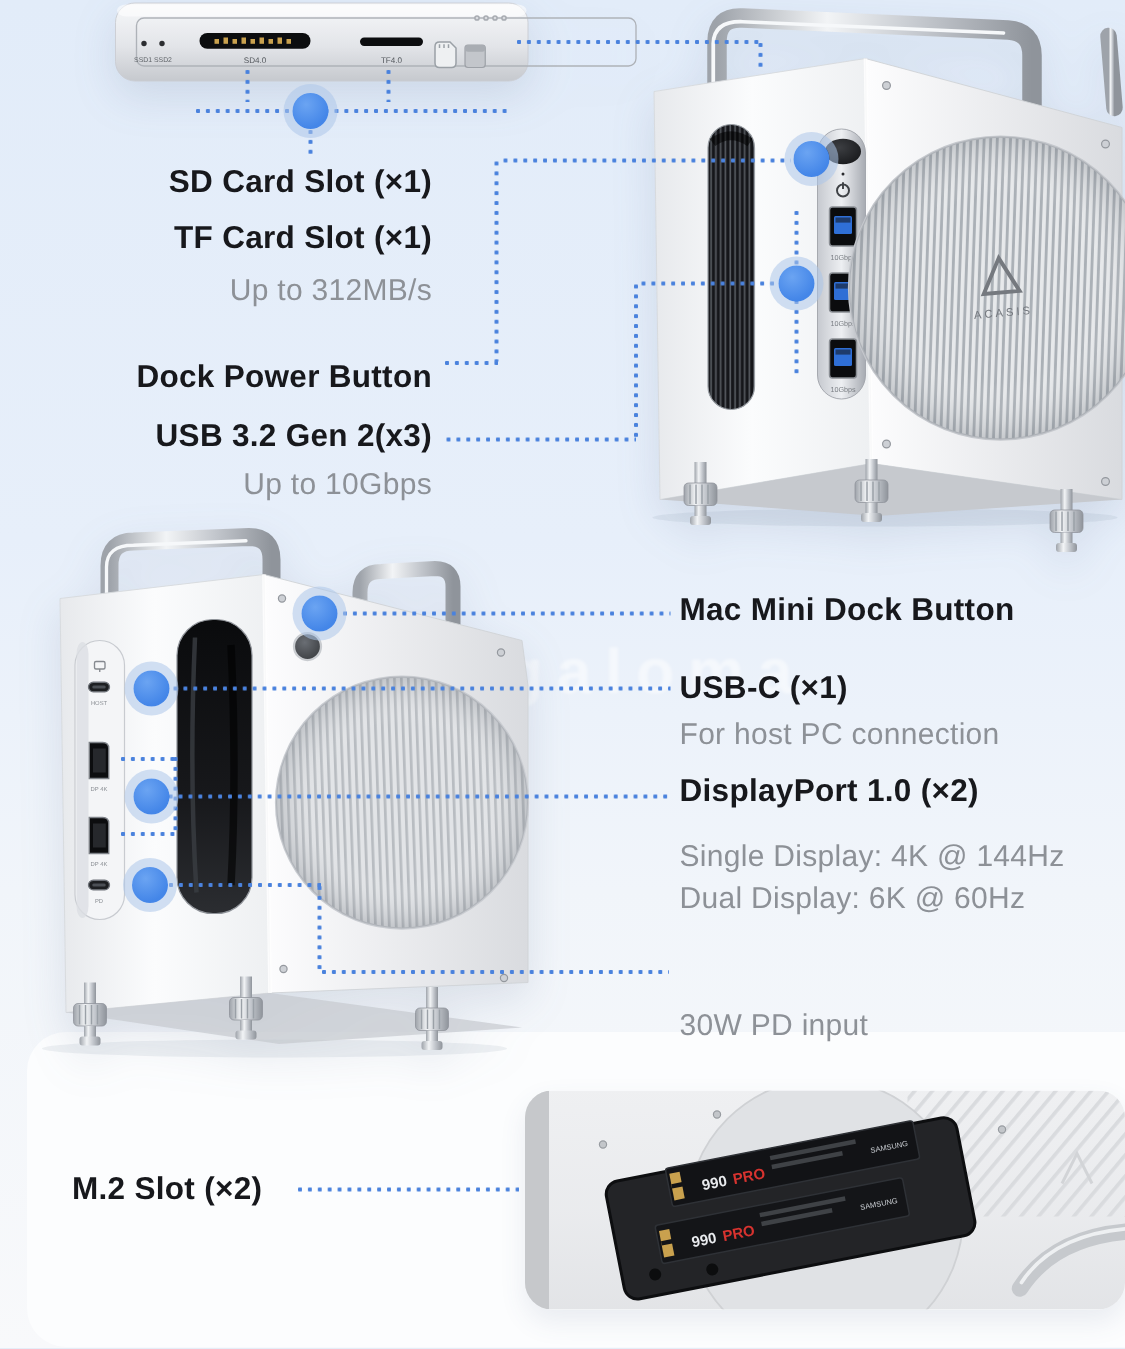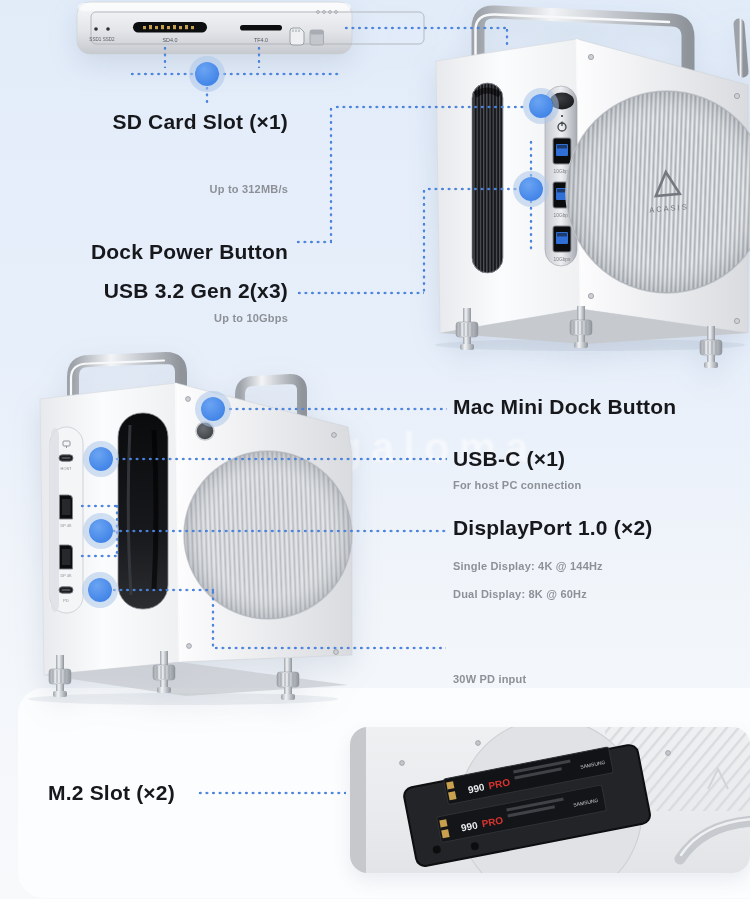--- a/index.html
+++ b/index.html
@@ -10,21 +10,21 @@
   .dot-h{position:absolute;height:4px;
          background-image:radial-gradient(circle at 2px 2px,#4a82dd 1.35px,rgba(0,0,0,0) 1.6px);
          background-size:6.6px 4px;background-repeat:repeat-x;}
   .dot-v{position:absolute;width:4px;
          background-image:radial-gradient(circle at 2px 2px,#4a82dd 1.35px,rgba(0,0,0,0) 1.6px);
          background-size:4px 6.6px;background-repeat:repeat-y;}
   .hotspot{position:absolute;width:24px;height:24px;border-radius:50%;
            background:radial-gradient(circle at 38% 32%,#6ba4f2,#4486e8 70%);
            box-shadow:0 0 0 6px rgba(173,198,233,0.55);}
   .t{position:absolute;font-weight:700;font-size:21px;color:#17181c;letter-spacing:.2px;white-space:nowrap;}
-  .s{position:absolute;font-weight:700;font-size:11px;color:#8d9197;letter-spacing:.2px;white-space:nowrap;}
+  .s{position:absolute;font-weight:400;font-size:20px;color:#8d9197;letter-spacing:.2px;white-space:nowrap;}
   .ra{text-align:center;}
   .watermark{position:absolute;left:200px;top:424px;width:520px;
              font-size:42px;font-weight:700;color:rgba(255,255,255,0.5);
              letter-spacing:9px;filter:blur(1.2px);pointer-events:none;}
   .card{position:absolute;left:18px;top:688px;width:760px;height:210px;border-radius:26px;
         background:#fcfdfe;}
   svg.art{position:absolute;overflow:visible;}
   svg text{font-family:"Liberation Sans",sans-serif;}
   .shadowed{filter:drop-shadow(0 10px 14px rgba(70,90,125,0.14));}
   .photo{position:absolute;left:350px;top:727px;width:400px;height:146px;border-radius:18px;
@@ -382,28 +382,29 @@
 
   <div class="hotspot" style="left:195px;top:62px"></div>
   <div class="hotspot" style="left:529px;top:94px"></div>
   <div class="hotspot" style="left:519px;top:177px"></div>
   <div class="hotspot" style="left:201px;top:397px"></div>
   <div class="hotspot" style="left:89px;top:447px"></div>
   <div class="hotspot" style="left:89px;top:519px"></div>
   <div class="hotspot" style="left:88px;top:578px"></div>
 
   <div class="t ra" style="right:462px;top:110px">SD Card Slot (×1)</div>
+  <div class="t ra" style="right:462px;top:147px">TF Card Slot (×1)</div>
   <div class="s ra" style="right:462px;top:183px">Up to 312MB/s</div>
   <div class="t ra" style="right:462px;top:240px">Dock Power Button</div>
   <div class="t ra" style="right:462px;top:279px">USB 3.2 Gen 2(x3)</div>
   <div class="s ra" style="right:462px;top:312px">Up to 10Gbps</div>
 
   <div class="t" style="left:453px;top:395px">Mac Mini Dock Button</div>
   <div class="t" style="left:453px;top:447px">USB-C (×1)</div>
   <div class="s" style="left:453px;top:479px">For host PC connection</div>
   <div class="t" style="left:453px;top:516px">DisplayPort 1.0 (×2)</div>
   <div class="s" style="left:453px;top:560px">Single Display: 4K @ 144Hz</div>
-  <div class="s" style="left:453px;top:588px">Dual Display: 8K @ 60Hz</div>
+  <div class="s" style="left:453px;top:588px">Dual Display: 6K @ 60Hz</div>
   <div class="s" style="left:453px;top:673px">30W PD input</div>
 
   <div class="t" style="left:48px;top:781px">M.2 Slot (×2)</div>
 
 </div>
 
 </body></html>

